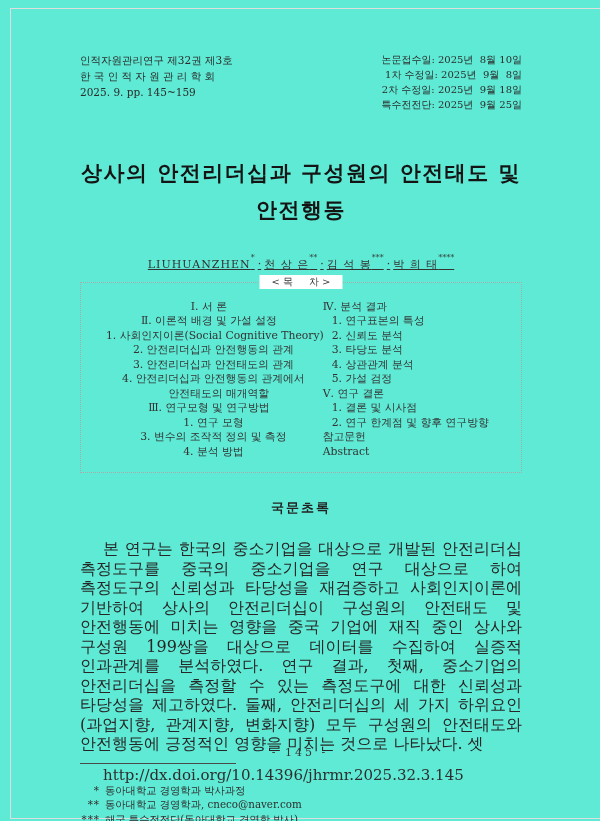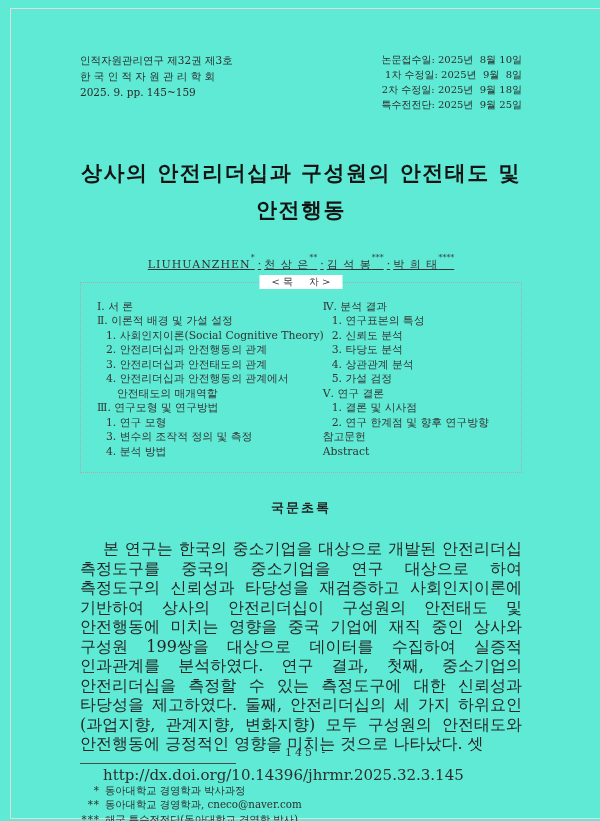--- a/index.html
+++ b/index.html
@@ -24,21 +24,21 @@
 
   .authors { margin-top:26px; text-align:center; font-size:11px; line-height:14px; color:#333;text-decoration:underline; }
   .authors .name { letter-spacing:1px; }
   .authors sup { font-size:8px; position:relative; top:-3px; letter-spacing:0; }
   .authors .dot { margin:0 3px; }
 
   .toc-box { margin-top:10px; position:relative; border:1px dotted #ababab; padding:17px 8px 13px 14px; }
   .toc-legend { position:absolute; top:-8px; left:50%; transform:translateX(-50%);
     background:#ffffff; padding:0 12px; font-size:10px; white-space:pre; color:#333; }
   .toc-cols { display:flex; }
-  .toc-col-l { width:54%; }
+  .toc-col-l { width:54%;text-align:center; }
   .toc-col-r { width:46%; }
   .toc-item { font-size:10.8px; line-height:14.5px; white-space:nowrap; color:#333; }
   .lvl0 { padding-left:2px; }
   .lvl1 { padding-left:11px; }
   .lvl2 { padding-left:22px; }
 
   .abs-heading { margin-top:26px; text-align:center; font-size:13px; font-weight:bold;
     letter-spacing:2px; color:#222; }
   .abs-body { margin-top:22px; font-size:16px; line-height:19.5px; text-align:justify;
     text-indent:23px; color:#262626; word-break:keep-all; }

